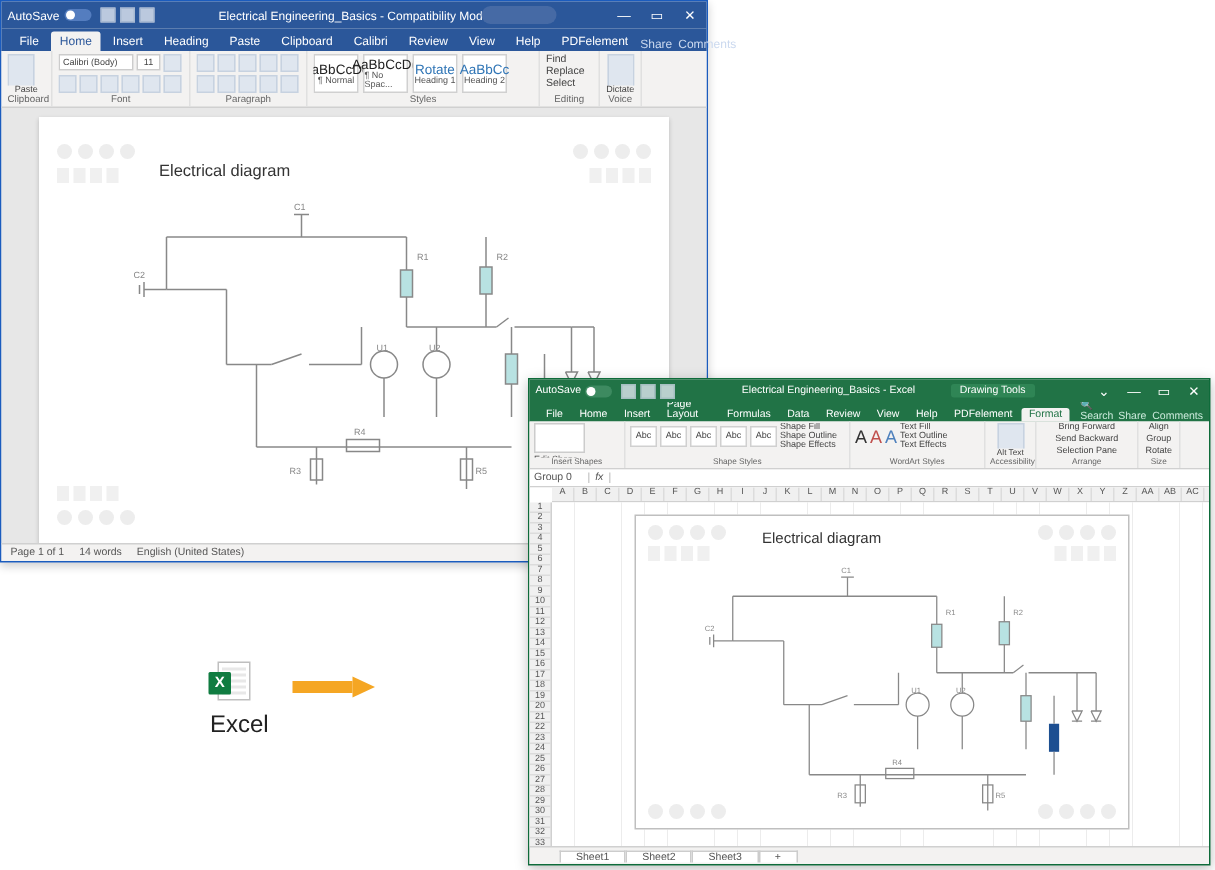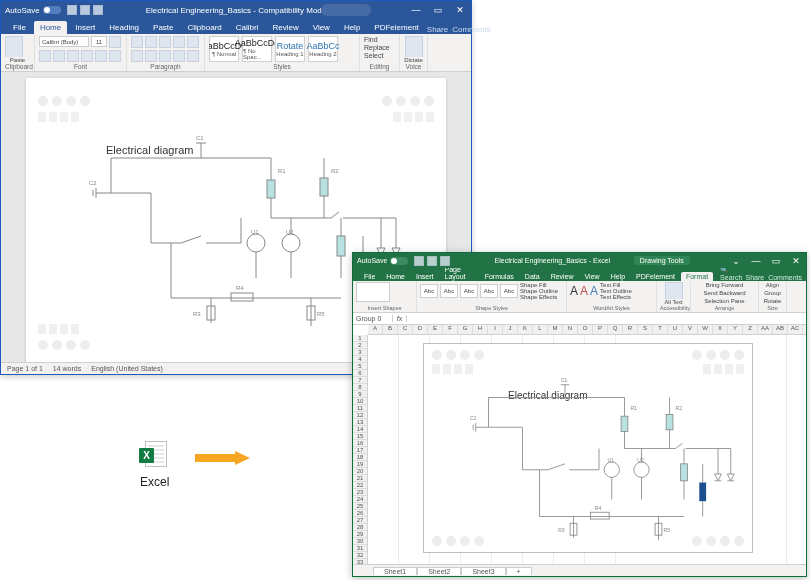--- a/index.html
+++ b/index.html
@@ -30,21 +30,21 @@
   .rg .body { display:flex; gap:3px; align-items:flex-start; flex-wrap:wrap; overflow:hidden; }
   .ico { width:12px; height:12px; background:#dfe6ef; border:1px solid #c7d2e0; display:inline-block; }
   .ico.big { width:18px; height:24px; }
   .styles-gallery { display:flex; gap:2px; }
   .style-thumb { width:30px; height:26px; border:1px solid #d0d0d0; background:#fff; display:flex; flex-direction:column; align-items:center; justify-content:center; font-size:6px; color:#555; }
   .style-thumb .prev { font-size:9px; color:#222; }
   .style-thumb .prev.blue { color:#2e74b5; }
 
   .word-doc { position:absolute; top:71px; bottom:12px; left:0; right:0; background:#e7e7e7; display:flex; justify-content:center; overflow:hidden; }
   .page { margin-top:6px; width:420px; height:290px; background:#fff; box-shadow:0 1px 3px rgba(0,0,0,.2); position:relative; }
-  .page-title { position:absolute; left:80px; top:30px; font-size:11px; color:#333;margin-top:36px; }
+  .page-title { position:absolute; left:80px; top:30px; font-size:11px; color:#333; }
   .diagram { position:absolute; left:55px; top:50px; width:320px; height:200px; }
 
   .ghost-dots { position:absolute; display:flex; gap:4px; }
   .ghost-dots span { width:10px; height:10px; border-radius:50%; background:#ededed; }
   .ghost-blocks { position:absolute; display:flex; gap:3px; }
   .ghost-blocks span { width:8px; height:10px; background:#f0f0f0; }
 
   .word-status { position:absolute; bottom:0; left:0; right:0; height:12px; background:#f3f2f1; border-top:1px solid #d0d0d0; font-size:7px; color:#555; display:flex; align-items:center; gap:10px; padding:0 6px; }
 
   
@@ -86,21 +86,21 @@
 
   .excel-status { position:absolute; bottom:0; left:0; right:0; height:12px; background:#f3f2f1; border-top:1px solid #d0d0d0; font-size:7px; color:#555; display:flex; align-items:center; }
   .sheet-tabs { display:flex; margin-left:20px; }
   .sheet-tabs span { padding:0 10px; border:1px solid #ccc; border-bottom:none; background:#fff; font-size:7px; }
 
   
   .excel-icon { position:absolute; left:139px; top:441px; width:28px; height:28px; }
   .excel-icon .sheet { width:22px; height:26px; background:#fff; border:1px solid #bfbfbf; position:absolute; right:0; top:0; }
   .excel-icon .sheet::before { content:""; position:absolute; top:3px; left:2px; right:2px; height:2px; background:#e8e8e8; box-shadow:0 4px 0 #e8e8e8,0 8px 0 #e8e8e8,0 12px 0 #e8e8e8,0 16px 0 #e8e8e8; }
   .excel-icon .x { position:absolute; left:0; top:7px; width:15px; height:15px; background:#107c41; color:#fff; font-size:10px; font-weight:bold; display:flex; align-items:center; justify-content:center; border-radius:1px; }
-  .excel-label { position:absolute; left:140px; top:475px; font-size:12px; color:#222; }
+  .excel-label { position:absolute; left:140px; top:475px; font-size:16px; color:#222; }
 
   .arrow { position:absolute; left:195px; top:451px; width:55px; height:14px; }
   .arrow .shaft { position:absolute; left:0; top:3px; width:40px; height:8px; background:#f5a623; }
   .arrow .head { position:absolute; right:0; top:0; width:0; height:0; border-top:7px solid transparent; border-bottom:7px solid transparent; border-left:15px solid #f5a623; }
 
   
   svg.circuit { width:100%; height:100%; }
   svg.circuit line, svg.circuit polyline, svg.circuit path, svg.circuit rect.outline, svg.circuit circle.outline { stroke:#888; stroke-width:1; fill:none; }
   svg.circuit text { font-size:6px; fill:#888; }
 </style>

